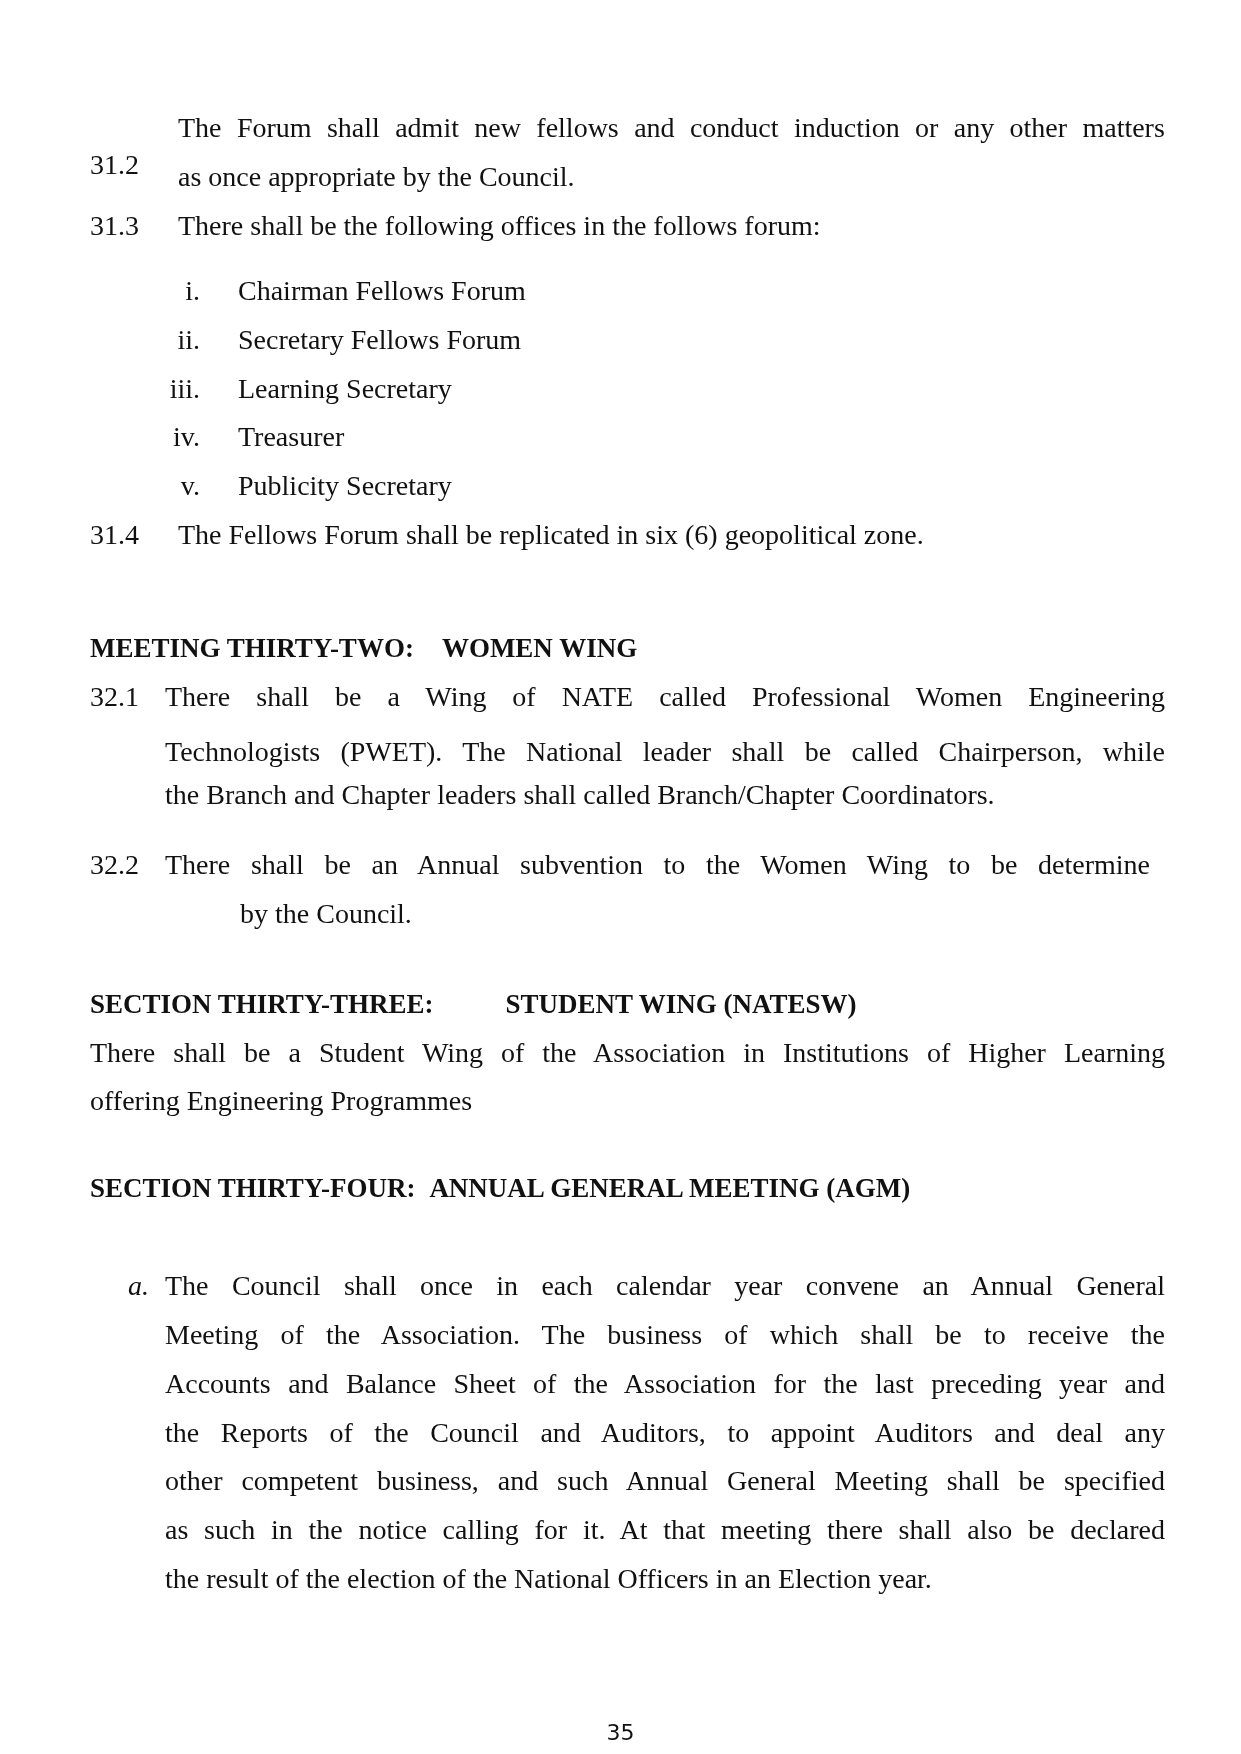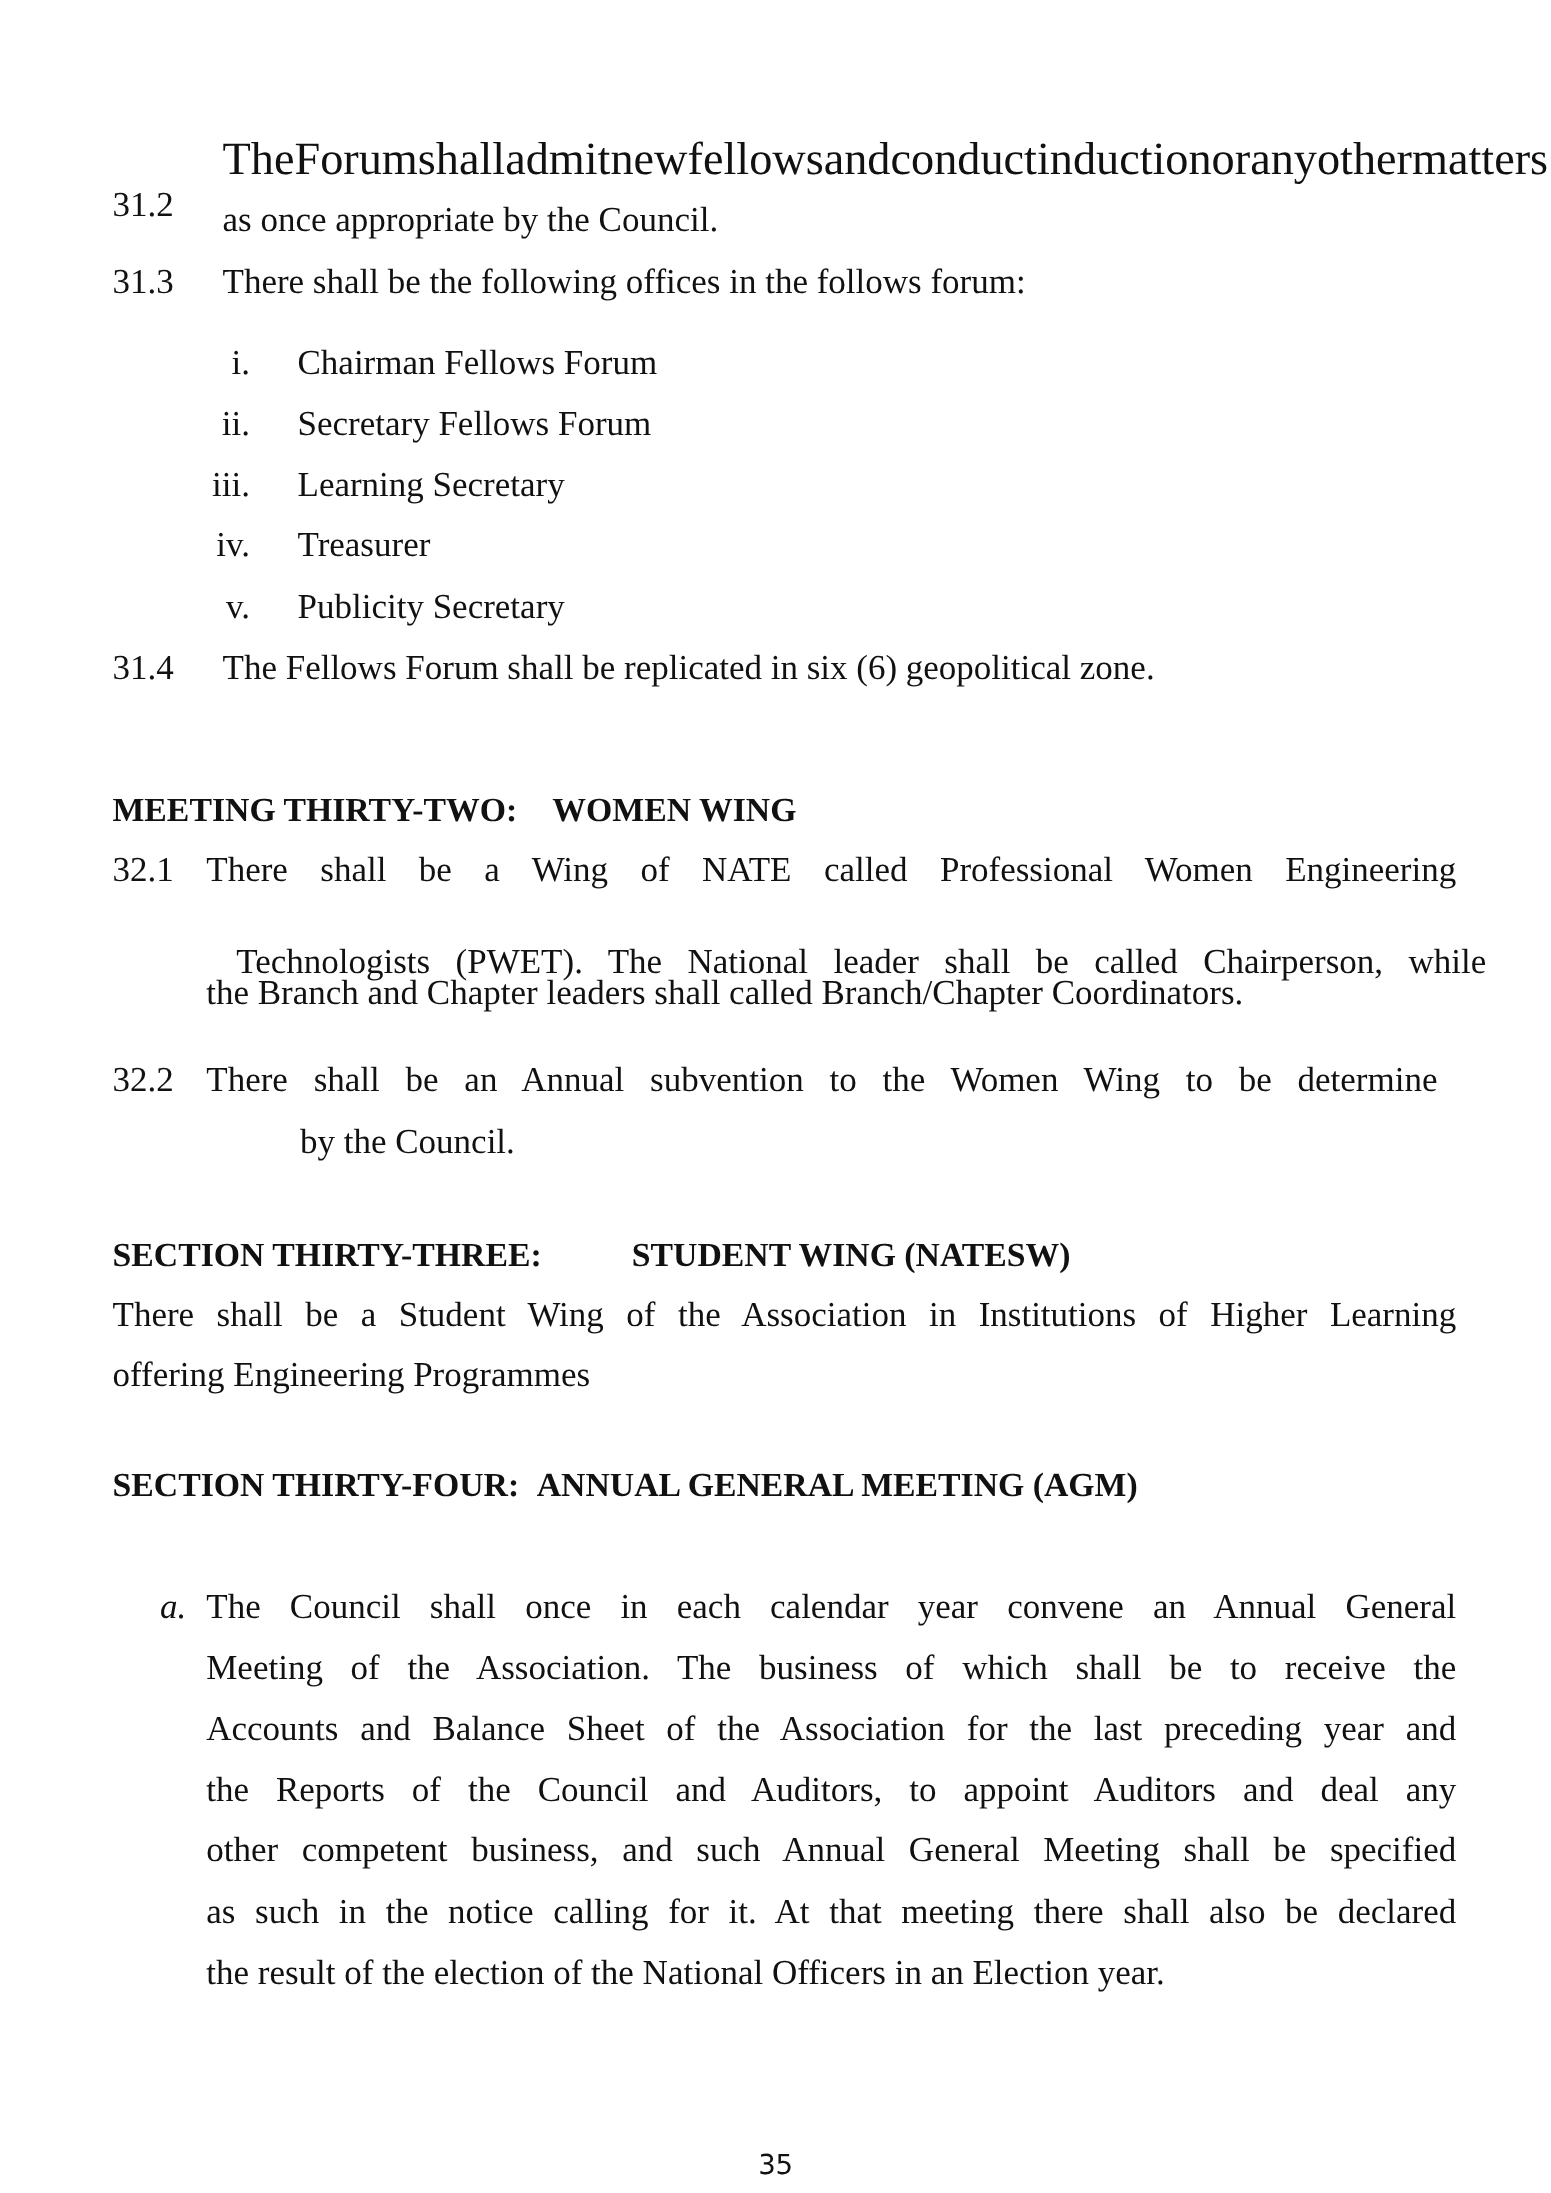--- a/index.html
+++ b/index.html
@@ -1,19 +1,19 @@
 <!DOCTYPE html>
 <html><head>
   <meta charset="utf-8">
   <style>
     html, body { margin:0; padding:0; background:#ffffff; }
     body { width:1241px; height:1754px; position:relative; overflow:hidden;
            font-family:"Liberation Serif", "DejaVu Serif", serif; color:#111; }
     .line { position:absolute; font-size:28px; line-height:34px; white-space:nowrap; }
-    .just { position:absolute; font-size:37px; line-height:34px; white-space:nowrap;
+    .just { position:absolute; font-size:28px; line-height:34px; white-space:nowrap;
             display:flex; justify-content:space-between; }
     .just span.w { display:inline-block; }
     .num { position:absolute; font-size:28px; line-height:34px; left:90px; }
     .roman { position:absolute; font-size:28px; line-height:34px; width:110px; text-align:right; left:90px; }
     .head { position:absolute; font-size:27px; line-height:34px; font-weight:bold; left:90px; white-space:nowrap; }
     .head .tab { display:inline-block; }
     .pagenum { position:absolute; left:0; width:1241px; text-align:center; top:1718px;
                font-family:"DejaVu Sans", sans-serif; font-size:22px; line-height:30px; }
     i.italic { font-style:italic; }
   </style>
@@ -73,21 +73,21 @@
   <div class="line" style="left:178px; top:518px;">The Fellows Forum shall be replicated in six (6) geopolitical zone.</div>
 </div>
 
 <div class="head" style="top:631px;">
   <span>MEETING THIRTY-TWO:</span><span class="tab" style="width:28px;"></span><span>WOMEN WING</span>
 </div>
 
 <div>
   <div class="num" style="top:680px;">32.1</div>
   <div class="line just-line" style="left:165px; top:680px; width:1000px; text-align:justify; text-align-last:justify; white-space:normal;">There shall be a Wing of NATE called Professional Women Engineering</div>
-  <div class="line" style="left:165px; top:753px; width:1000px; text-align:justify; text-align-last:justify; white-space:normal;margin-left:24px;">Technologists (PWET). The National leader shall be called Chairperson, while</div>
+  <div class="line" style="left:165px; top:735px; width:1000px; text-align:justify; text-align-last:justify; white-space:normal;">Technologists (PWET). The National leader shall be called Chairperson, while</div>
   <div class="line" style="left:165px; top:778px;">the Branch and Chapter leaders shall called Branch/Chapter Coordinators.</div>
 </div>
 
 <div>
   <div class="num" style="top:848px;">32.2</div>
   <div class="line" style="left:165px; top:848px; width:985px; text-align:justify; text-align-last:justify; white-space:normal;">There shall be an Annual subvention to the Women Wing to be determine</div>
   <div class="line" style="left:240px; top:897px;">by the Council.</div>
 </div>
 
 <div class="head" style="top:987px;text-align:right;">

